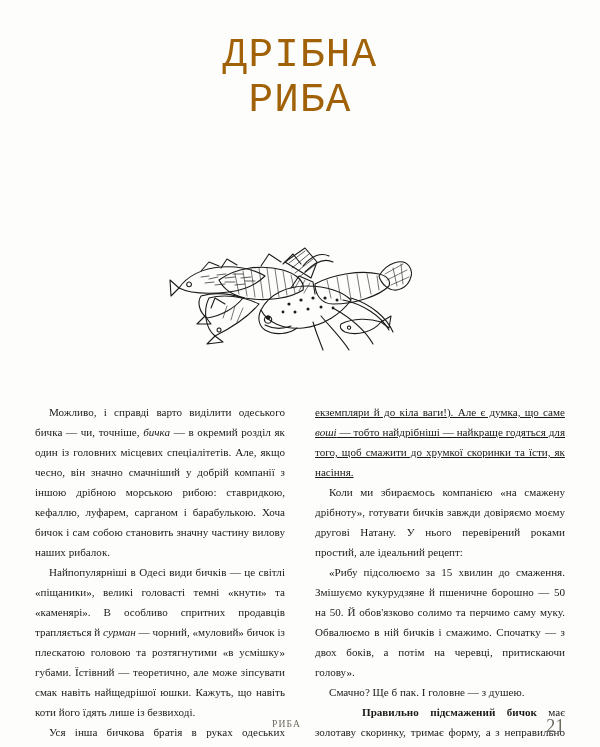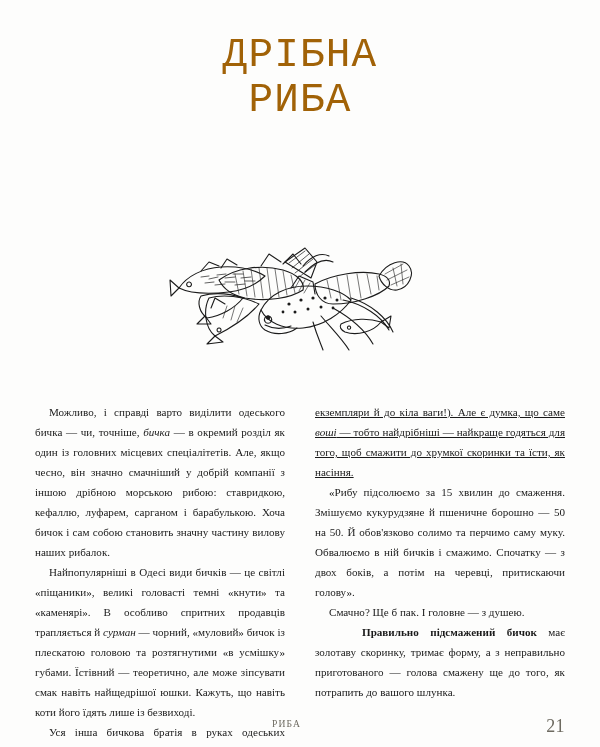--- a/index.html
+++ b/index.html
@@ -229,20 +229,21 @@
   </div>
 
   <div id="body-columns">
     <div class="col" id="col-left">
         <p><span>Можливо, і справді варто виділити одеського бичка — чи, точніше, </span><i>бичка</i><span> — в окремий розділ як один із головних місцевих спеціалітетів. Але, якщо чесно, він значно смачніший у добрій компанії з іншою дрібною морською рибою: ставридкою, кефаллю, луфарем, сарганом і барабулькою. Хоча бичок і сам собою становить значну частину вилову наших рибалок.</span></p>
         <p><span>Найпопулярніші в Одесі види бичків — це світлі «піщаники», великі головасті темні «кнути» та «каменярі». В особливо спритних продавців трапляється й </span><i>сурман</i><span> — чорний, «муловий» бичок із плескатою головою та розтягнутими «в усмішку» губами. Їстівний — теоретично, але може зіпсувати смак навіть найщедрішої юшки. Кажуть, що навіть коти його їдять лише із безвиході.</span></p>
         <p><span>Уся інша бичкова братія в руках одеських господинь годиться на все: і в сковорідку, і в каструлю для юшки, і в котлети — у пропорції 1:1 зі ставридою. Ті котлети — окрема пісня: відкусуєш, а сік тече по руці аж до ліктя. Юшку зазвичай варять із дрібноти (хоча трапляються</span></p>
       </div>
     <div class="col" id="col-right">
         <p class="noindent"><span>екземпляри й до кіла ваги!). Але є думка, що саме </span><i>воші</i><span> — тобто найдрібніші — найкраще годяться для того, щоб смажити до хрумкої скоринки та їсти, як насіння.</span></p>
+        <p><span>Коли ми збираємось компанією «на смажену дрібноту», готувати бичків завжди довіряємо моєму другові Натану. У нього перевірений роками простий, але ідеальний рецепт:</span></p>
         <p><span>«Рибу підсолюємо за 15 хвилин до смаження. Змішуємо кукурудзяне й пшеничне борошно — 50 на 50. Й обов'язково солимо та перчимо саму муку. Обвалюємо в ній бичків і смажимо. Спочатку — з двох боків, а потім на черевці, притискаючи голову».</span></p>
         <p><span>Смачно? Ще б пак. І головне — з душею.</span></p>
         <p><b>Правильно підсмажений бичок</b><span> має золотаву скоринку, тримає форму, а з неправильно приготованого — голова смажену ще до того, як потрапить до вашого шлунка.</span></p>
       </div>
   </div>
 
   <div id="footer">
     <span id="running-head">РИБА</span>
     <span id="page-number">21</span>
   </div>

